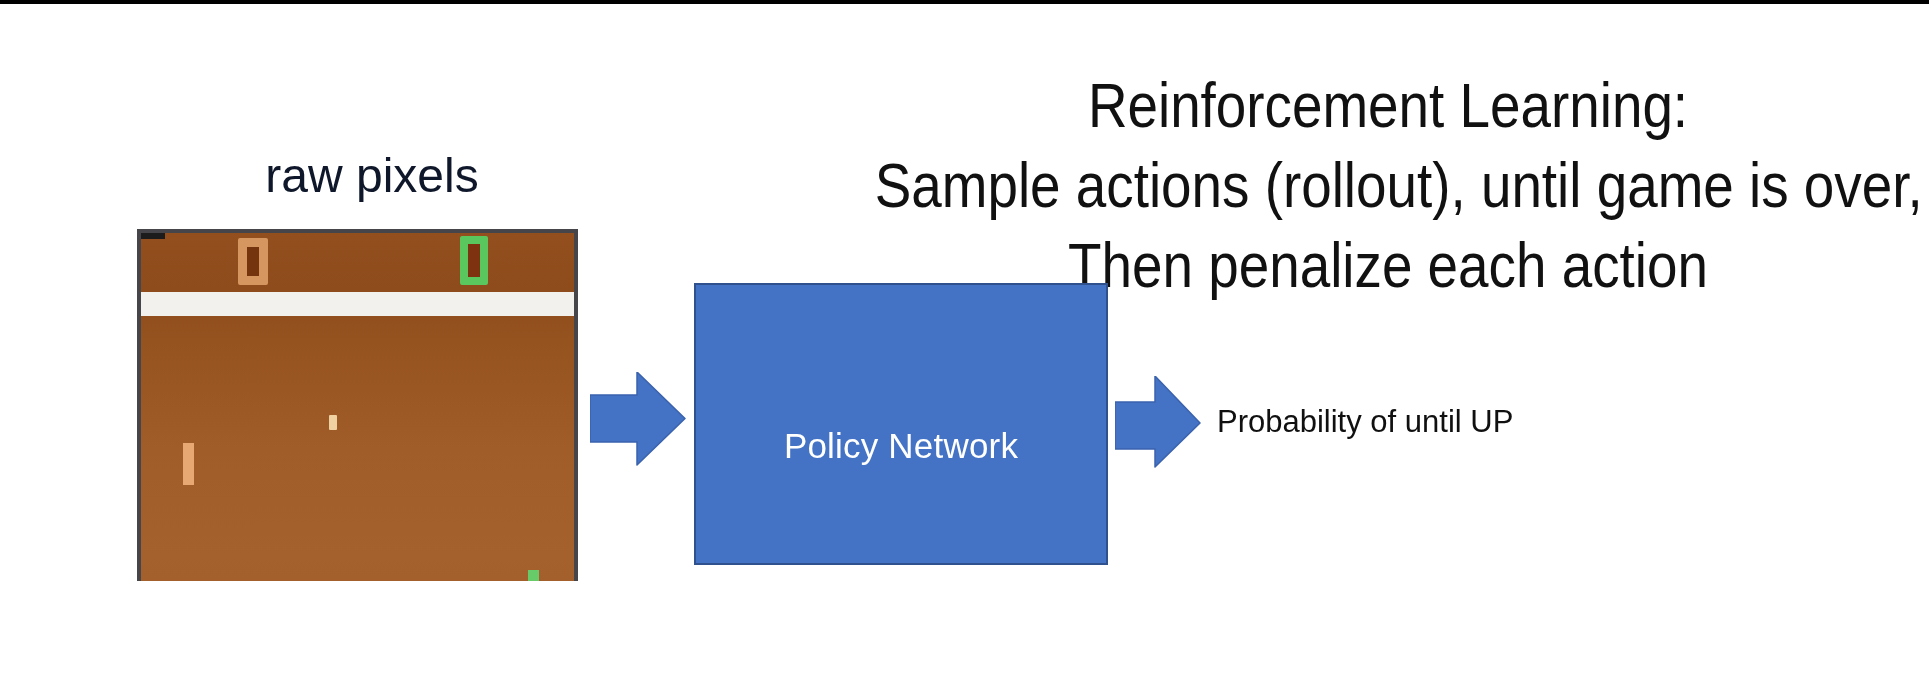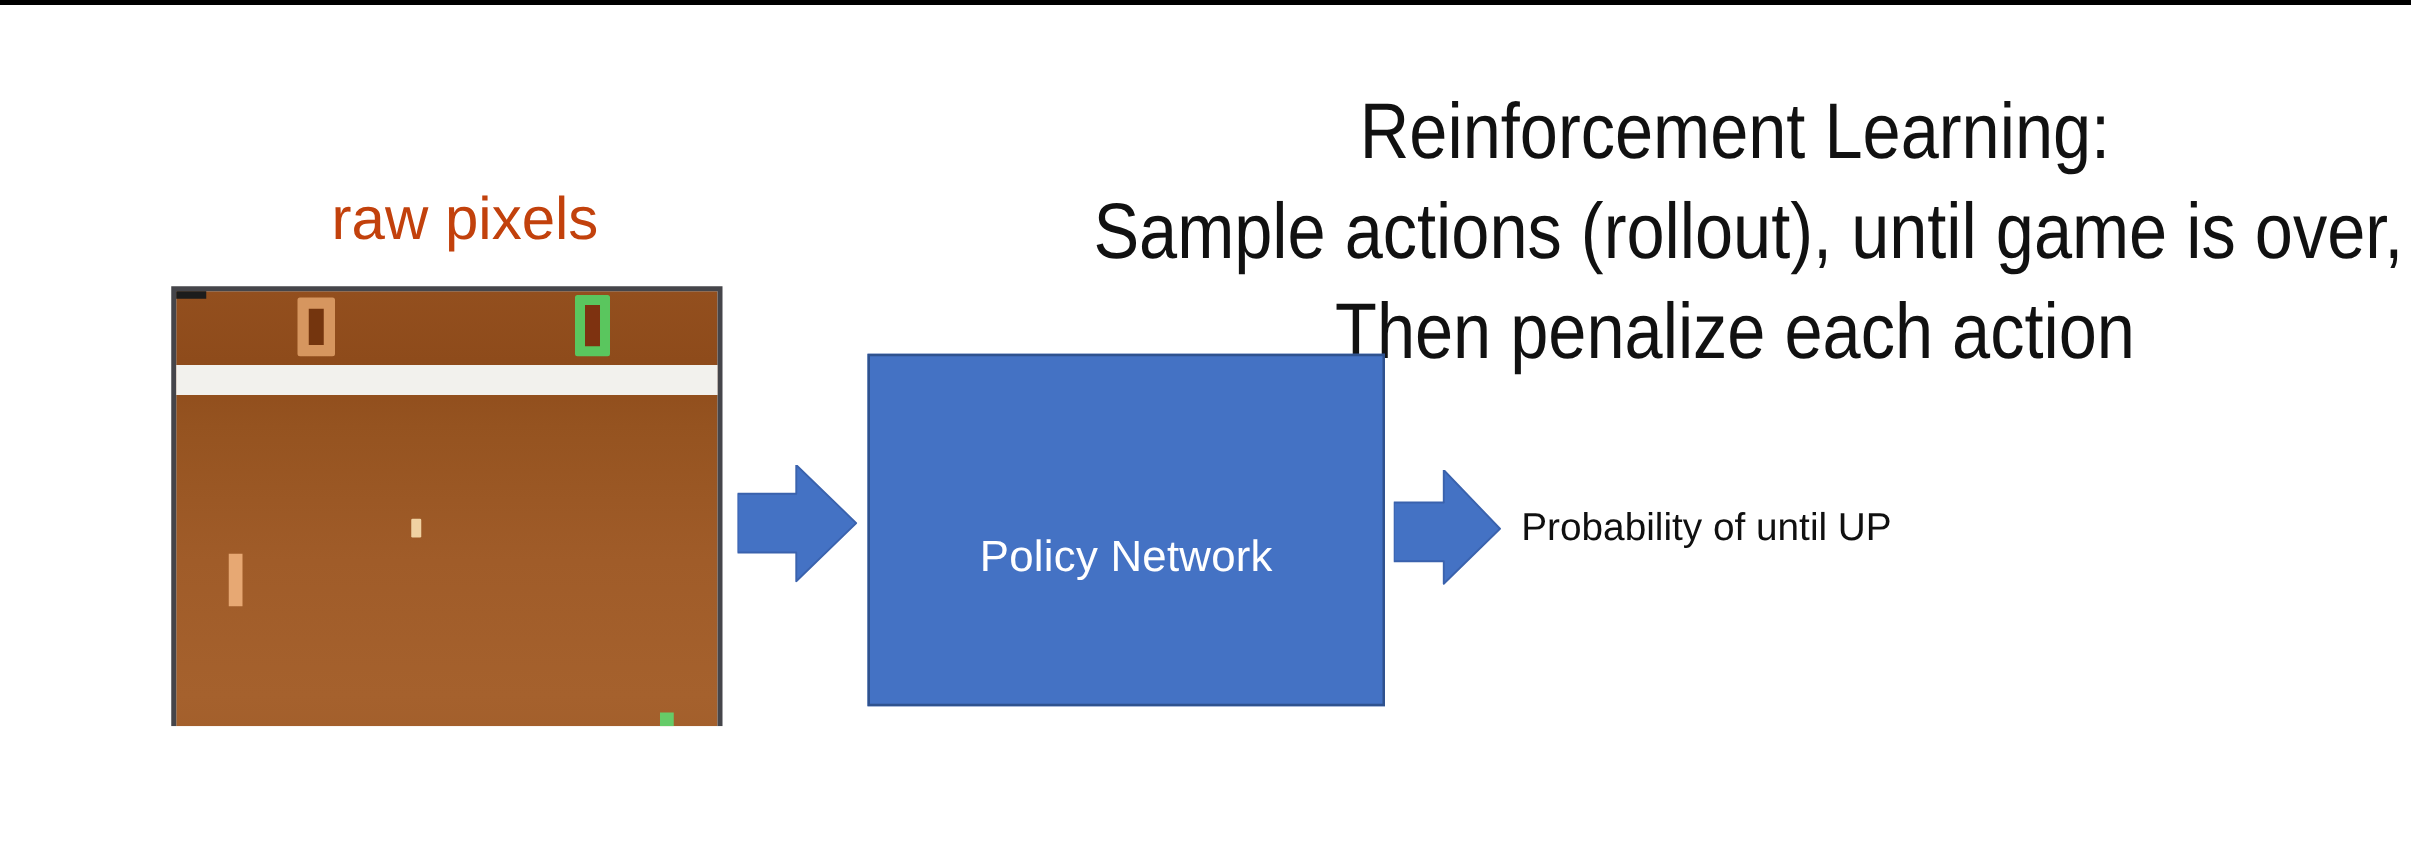--- a/index.html
+++ b/index.html
@@ -16,21 +16,21 @@
   
   .title{
     position:absolute;left:798px;top:65px;width:1180px;
     text-align:center;line-height:80px;font-size:63px;color:#111;
     transform:scaleX(0.87);transform-origin:50% 0;
     white-space:nowrap;
   }
   
   .raw-label{
     position:absolute;left:262px;top:152px;width:220px;
-    text-align:center;font-size:48px;line-height:1;color:#c2410c;white-space:nowrap;
+    text-align:center;font-size:48px;line-height:1;color:#0f172a;white-space:nowrap;
   }
 
   
   .pong{
     position:absolute;left:137px;top:229px;width:433px;height:431px;
     border:4px solid var(--border-gray,#45454a);
     box-shadow:0 2px 0 #9a9a9a;
     background:linear-gradient(180deg,#934f1e 0%,#8e4b1b 13%,#955320 25%,#a05c29 50%,#a5612d 75%,#9d5a28 100%);
   }
   .pong .notch{position:absolute;left:0;top:0;width:24px;height:6px;background:#1c1c1c;}

